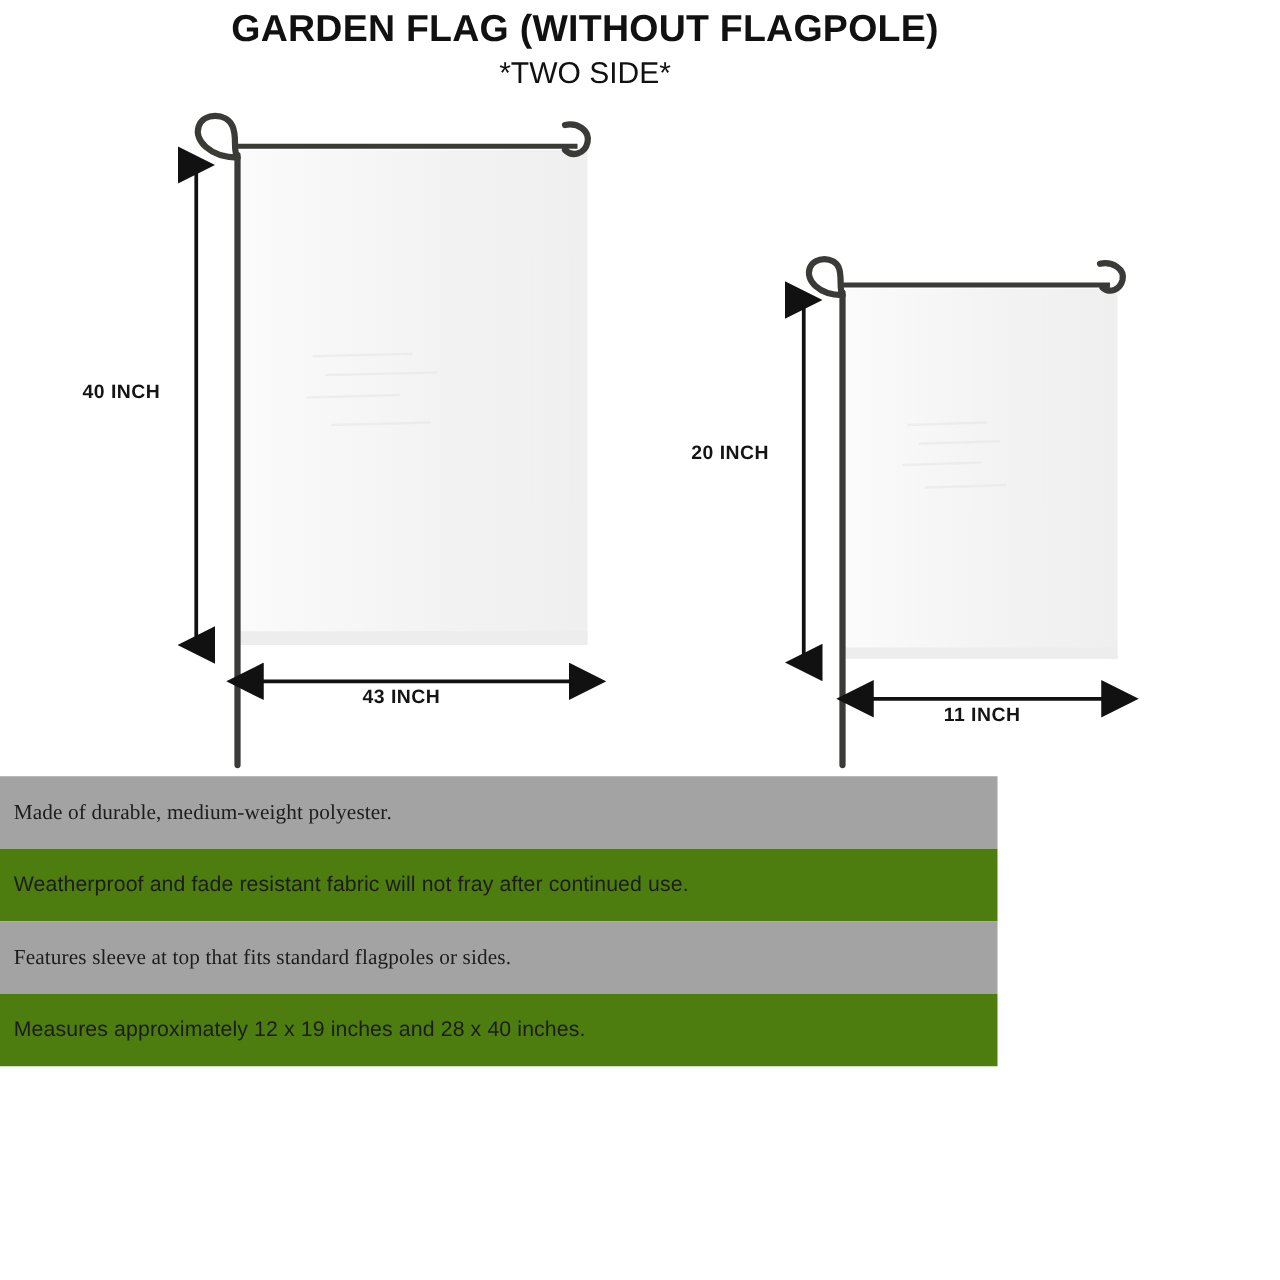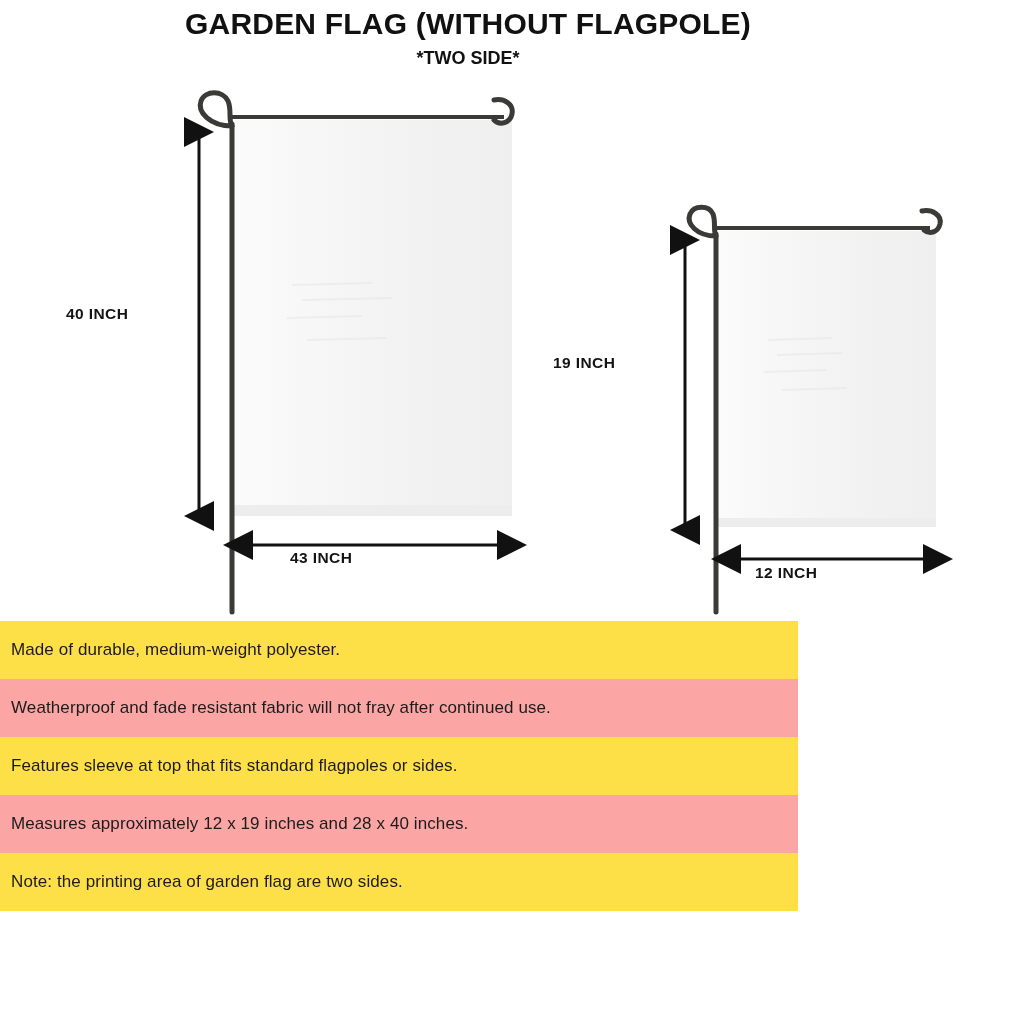--- a/index.html
+++ b/index.html
@@ -24,32 +24,31 @@
     width: 936px;
     text-align: center;
   }
   .title-line-1 {
     font-size: 30px;
     font-weight: bold;
     letter-spacing: 0.2px;
     line-height: 36px;
   }
   .title-line-2 {
-    font-size: 18px;
-    font-weight: bold;
+    font-size: 24px;
+    font-weight: normal;
     line-height: 33px;
   }
 
   
   .diagram {
     position: absolute;
     top: 0; left: 0;
     width: 940px;
     height: 630px;
-    padding-left: 42px;
   }
   .diagram svg { display: block; }
 
   
   .dim-label {
     position: absolute;
     font-size: 15.5px;
     font-weight: bold;
     letter-spacing: 0.4px;
     white-space: nowrap;
@@ -70,22 +69,22 @@
   .feature-row {
     height: 58px;
     display: flex;
     align-items: center;
     padding-left: 11px;
     box-sizing: border-box;
     font-size: 17px;
     color: #1c1c1c;
     letter-spacing: 0.1px;
   }
-  .feature-row.shaded { background: #fde047; }
-  .feature-row.plain  { background: #fca5a5; }
+  .feature-row.shaded { background: #a3a3a3; font-family: Liberation Serif, serif; }
+  .feature-row.plain  { background: #4d7c0f; }
 </style>
 </head>
 <body>
 
 <div class="title-block">
   <div class="title-line-1">GARDEN FLAG (WITHOUT FLAGPOLE)</div>
   <div class="title-line-2">*TWO SIDE*</div>
 </div>
 
 <div class="diagram">
@@ -163,33 +162,30 @@
       <line x1="643" y1="240" x2="643" y2="530" stroke="#111111" stroke-width="3" marker-start="url(#arrUp)" marker-end="url(#arrDown)"></line>
     </g>
 
     <g>
       <line x1="684" y1="559" x2="896" y2="559" stroke="#111111" stroke-width="3" marker-start="url(#arrL)" marker-end="url(#arrR)"></line>
     </g>
   </svg>
 
   <div class="dim-label dim-40">40 INCH</div>
   <div class="dim-label dim-28">43 INCH</div>
-  <div class="dim-label dim-18">19 INCH</div>
-  <div class="dim-label dim-12">12 INCH</div>
+  <div class="dim-label dim-18">20 INCH</div>
+  <div class="dim-label dim-12">11 INCH</div>
 </div>
 
 <div class="features">
   <div class="feature-row shaded">
     <span>Made of durable, medium-weight polyester.</span>
   </div>
   <div class="feature-row plain">
     <span>Weatherproof and fade resistant fabric will not fray after continued use.</span>
   </div>
   <div class="feature-row shaded">
     <span>Features sleeve at top that fits standard flagpoles or sides.</span>
   </div>
   <div class="feature-row plain">
     <span>Measures approximately 12 x 19 inches and 28 x 40 inches.</span>
   </div>
-  <div class="feature-row shaded">
-    <span>Note: the printing area of garden flag are two sides.</span>
-  </div>
 </div>
 
 </body></html>

